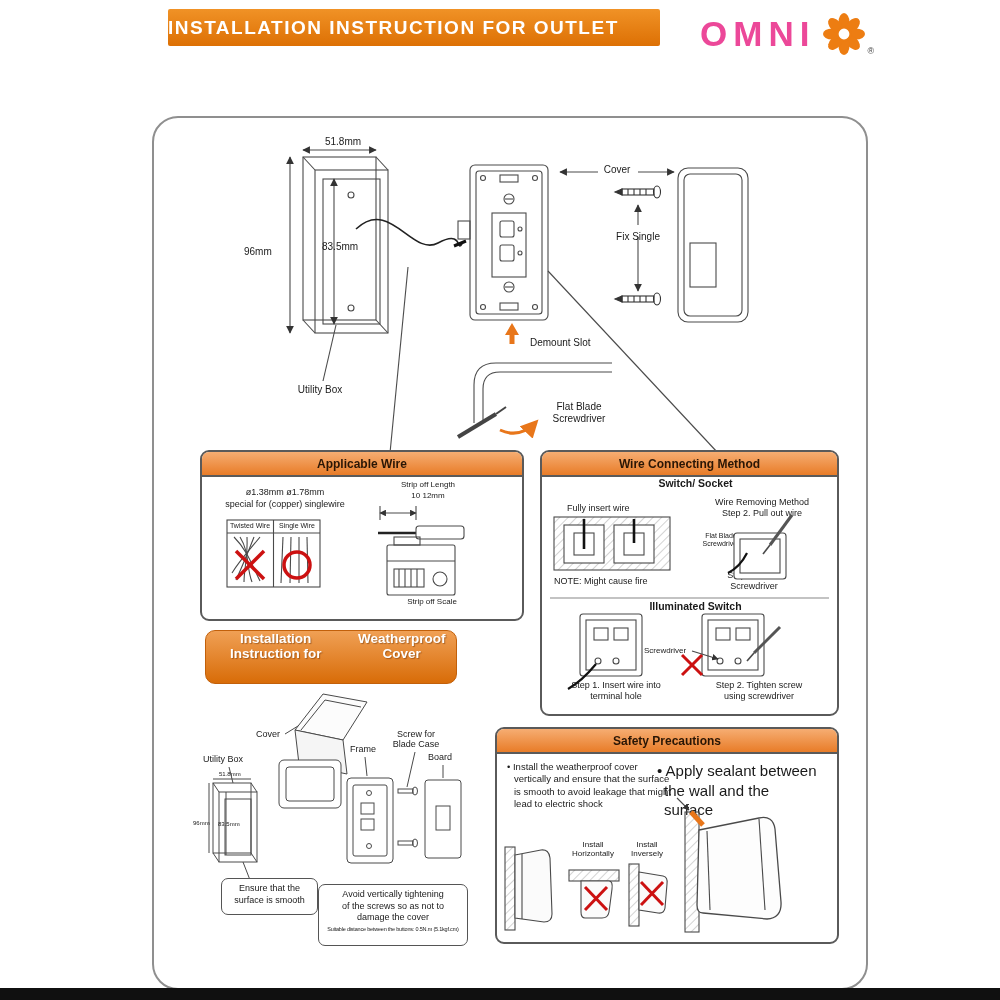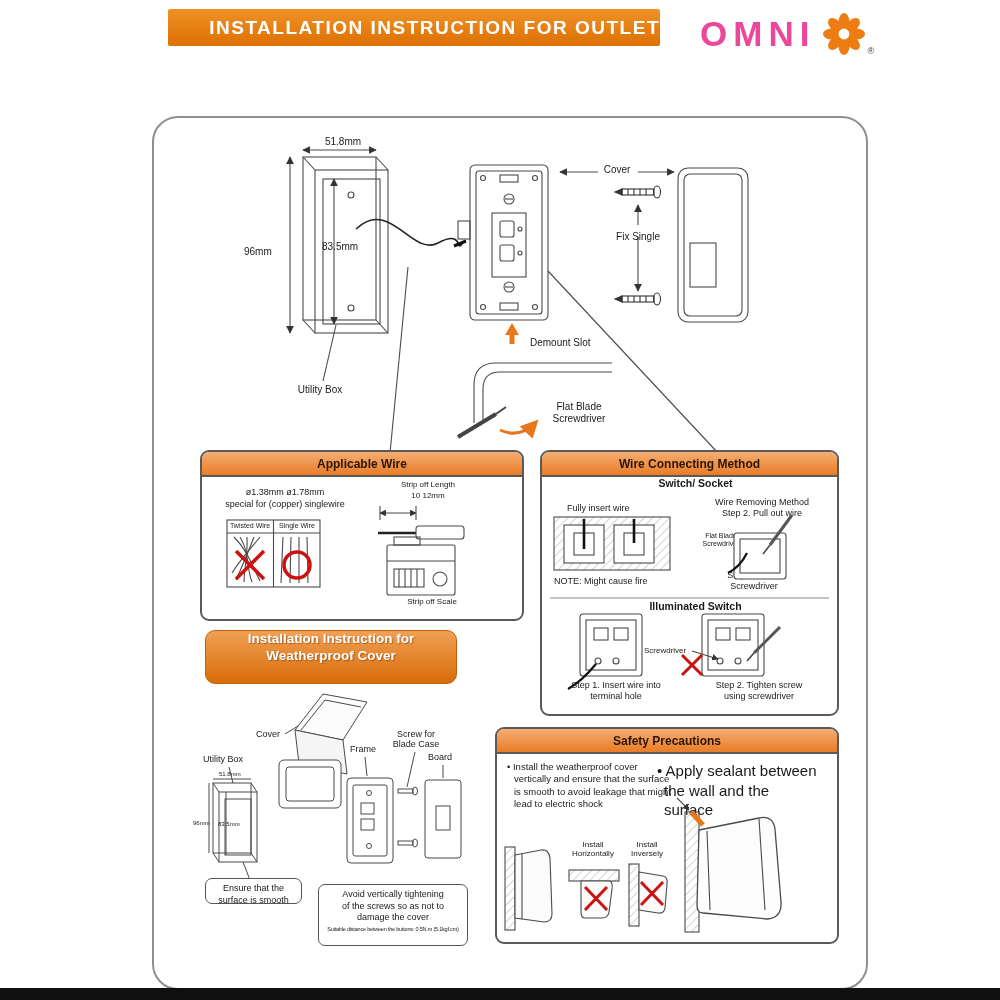--- a/index.html
+++ b/index.html
@@ -6,36 +6,36 @@
   body{width:1000px;height:1000px;position:relative;background:#fff;
        font-family:"Liberation Sans", sans-serif;color:#1a1a1a;overflow:hidden;}
   .abs{position:absolute;}
   .lbl{position:absolute;font-size:10px;line-height:1.12;color:#1a1a1a;white-space:nowrap;}
   .ctr{text-align:center;}
   .wrap{white-space:normal;}
   .b{font-weight:bold;margin-left:6px;}
   .s9{font-size:9px;} .s8{font-size:8px;} .s7{font-size:7px;} .s6{font-size:6px;}
   .header-bar{left:168px;top:9px;width:492px;height:37px;
       background:linear-gradient(180deg,#f09226,#dd7004);
-      display:flex;align-items:center;justify-content:flex-end;border-radius:2px;}
+      display:flex;align-items:center;justify-content:flex-start;border-radius:2px;}
   .header-bar span{color:#fff;font-weight:bold;font-size:19px;letter-spacing:1.5px;}
   .brand{left:700px;top:8px;height:52px;display:flex;align-items:center;}
   .brand-text{font-weight:bold;font-size:35px;letter-spacing:6px;color:#ec4899;}
   .reg{font-size:9px;color:#3d3d3d;align-self:flex-end;margin-bottom:4px;}
   .frame{left:152px;top:116px;width:712px;height:870px;border:2px solid #8f8f8f;border-radius:26px;}
   .footer-bar{left:0;top:988px;width:1000px;height:12px;background:#101010;}
   .panel{position:absolute;background:#fff;border:2px solid #5a5a5a;border-radius:9px;}
   .panel-hd{height:23px;background:linear-gradient(180deg,#f6ad72,#e87c28);
       border-bottom:2px solid #5a5a5a;border-radius:7px 7px 0 0;
       display:flex;align-items:center;justify-content:center;
       font-weight:bold;font-size:12px;color:#2a1605;}
   .wp-title{left:205px;top:630px;width:250px;height:52px;
       background:linear-gradient(180deg,#f0a055,#d86c08);border:1px solid #c2600a;border-radius:10px;
       color:#fff;font-weight:bold;font-size:13.5px;text-align:center;
-      display:flex;flex-direction:column;justify-content:flex-start;gap:2px;
+      display:flex;flex-direction:row;justify-content:flex-start;gap:2px;
       text-shadow:1px 1px 1px rgba(90,40,0,.45);}
   .note-box{position:absolute;border:1.5px solid #555;border-radius:7px;background:#fff;
       text-align:center;font-size:9px;line-height:1.28;padding-top:4px;box-sizing:border-box;}
   .tiny-note{font-size:5.5px;letter-spacing:-0.2px;margin-top:2px;}
   svg{display:block;}
 </style>
 </head>
 <body>
 
 <div class="abs header-bar">
@@ -342,21 +342,21 @@
 <div class="lbl s9" style="left:203px;top:754px">Utility Box</div>
 <div class="lbl s9" style="left:256px;top:729px">Cover</div>
 <div class="lbl s9" style="left:350px;top:744px">Frame</div>
 <div class="lbl ctr s9" style="left:391px;top:729px;width:50px">Screw for</div>
 <div class="lbl ctr s9" style="left:391px;top:739px;width:50px">Blade Case</div>
 <div class="lbl s9" style="left:428px;top:752px">Board</div>
 <div class="lbl s6" style="left:219px;top:771px">51.8mm</div>
 <div class="lbl s6" style="left:193px;top:820px">96mm</div>
 <div class="lbl s6" style="left:218px;top:821px">83.5mm</div>
 
-<div class="note-box" style="left:205px;top:878px;width:97px;height:26px">
+<div class="note-box" style="left:221px;top:878px;width:97px;height:37px">
   <div>Ensure that the</div>
   <div>surface is smooth</div>
 </div>
 <div class="note-box" style="left:318px;top:884px;width:150px;height:62px">
   <div>Avoid vertically tightening</div>
   <div>of the screws so as not to</div>
   <div>damage the cover</div>
   <div class="tiny-note">Suitable distance between the buttons: 0.5N.m (5.1kgf.cm)</div>
 </div>
 

